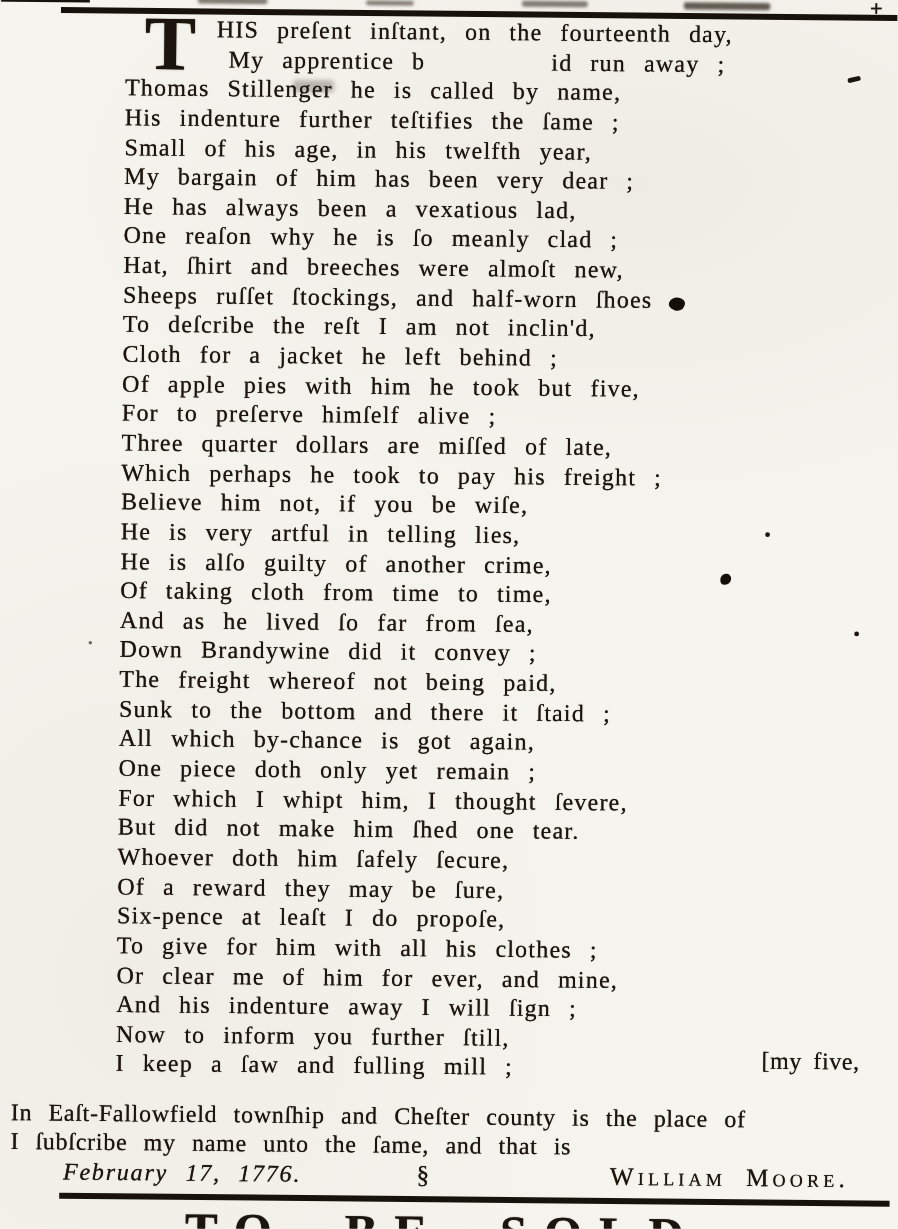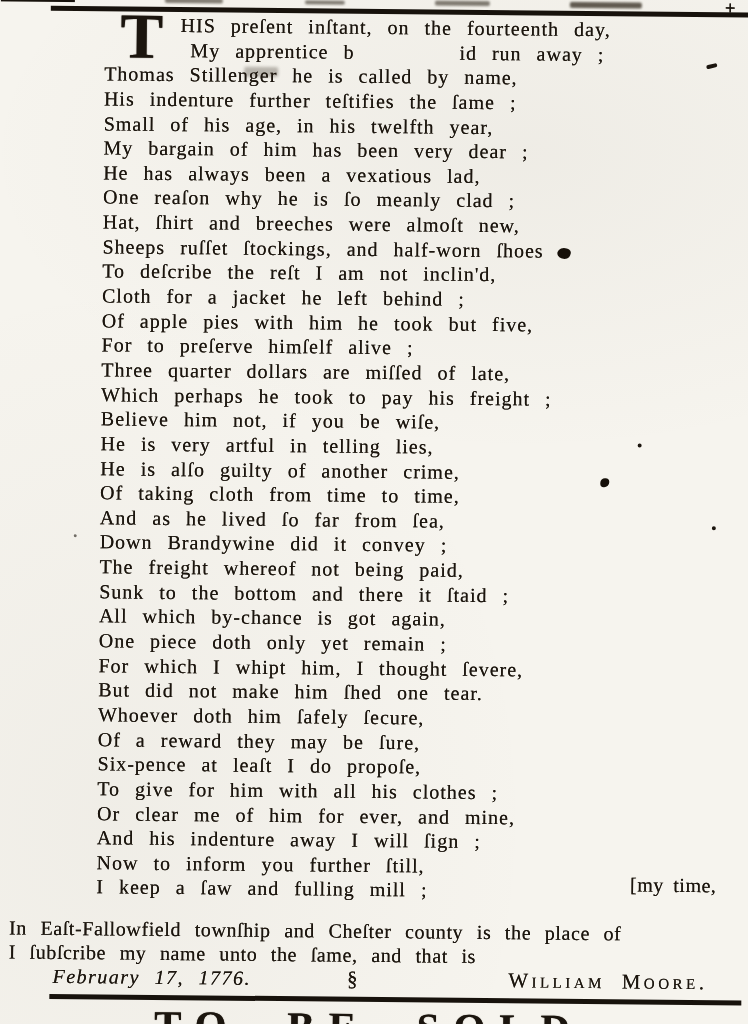--- a/index.html
+++ b/index.html
@@ -178,21 +178,21 @@
       <div class="line">But did not make him ſhed one tear.</div>
       <div class="line">Whoever doth him ſafely ſecure,</div>
       <div class="line">Of a reward they may be ſure,</div>
       <div class="line">Six-pence at leaſt I do propoſe,</div>
       <div class="line">To give for him with all his clothes ;</div>
       <div class="line">Or clear me of him for ever, and mine,</div>
       <div class="line">And his indenture away I will ſign ;</div>
       <div class="line">Now to inform you further ſtill,</div>
       <div class="line mill-row">
         <span>I keep a ſaw and fulling mill ;</span>
-        <span class="abode">[my time,</span>
+        <span class="abode">[my five,</span>
       </div>
     </div>
 
     <div class="closing">
       <div class="line">In Eaſt-Fallowfield townſhip and Cheſter county is the place of</div>
       <div class="line">I ſubſcribe my name unto the ſame, and that is</div>
       <div class="sig-row">
         <span class="sig-date">February 17, 1776.</span>
         <span class="sig-mark">§</span>
         <span class="sig-name">William Moore.</span>

